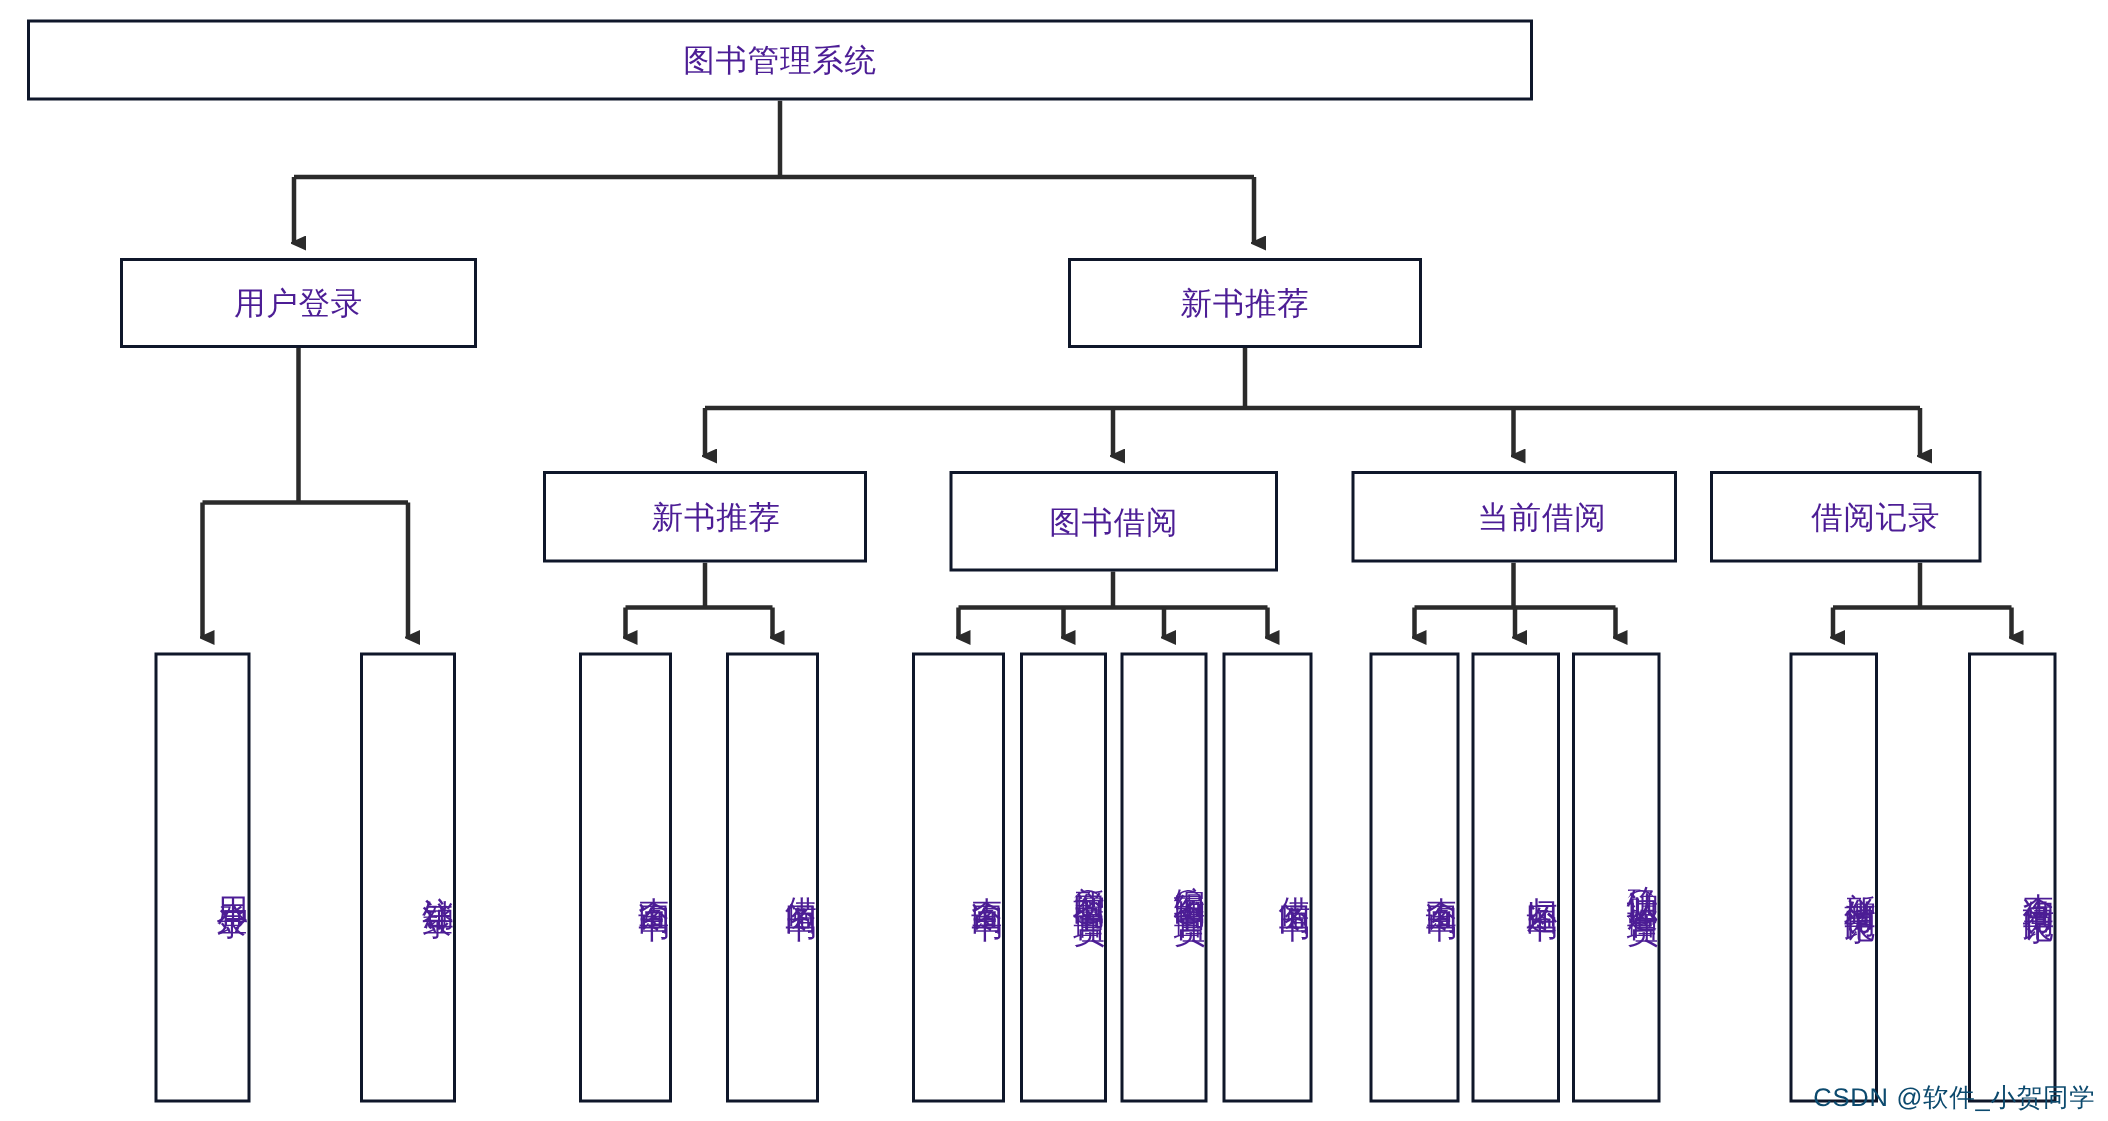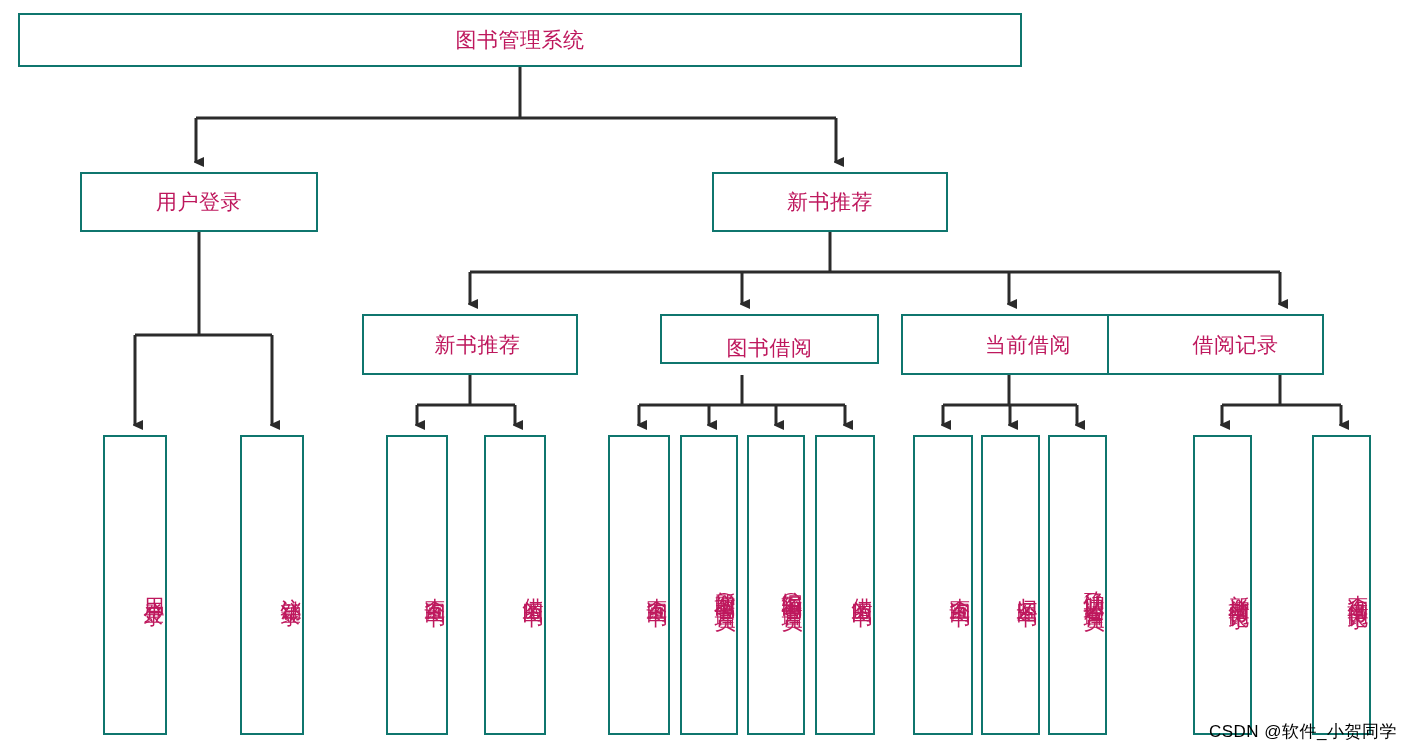--- a/index.html
+++ b/index.html
@@ -20,26 +20,26 @@
   #edge-layer {
     position: absolute;
     left: 0;
     top: 0;
     width: 1405px;
     height: 747px;
   }
   .node {
     position: absolute;
     box-sizing: border-box;
-    border: 2px solid #0f766e;
+    border: 2px solid #0f172a;
     background: #ffffff;
     display: flex;
     align-items: center;
     justify-content: center;
-    color: #be185d;
+    color: #4c1d95;
   }
   .node.horiz {
     font-size: 21px;
     letter-spacing: 0.5px;
   }
   .node.vert {
     writing-mode: vertical-rl;
     text-orientation: upright;
     font-size: 21px;
     letter-spacing: 3px;
@@ -51,21 +51,21 @@
   .node.vert .vlabel {
     writing-mode: vertical-rl;
     text-orientation: upright;
     white-space: nowrap;
   }
   #watermark {
     position: absolute;
     right: 8px;
     bottom: 4px;
     font-size: 17px;
-    color: #000000;
+    color: #0c4a6e;
     white-space: nowrap;
     letter-spacing: 0.5px;
   }
 </style>
 </head>
 <body>
 
 <div id="diagram-root">
 
   <svg id="edge-layer" viewBox="0 0 1405 747" width="1405" height="747" xmlns="http://www.w3.org/2000/svg">
@@ -125,27 +125,27 @@
   <div class="node horiz" style="left:80px; top:172px; width:238px; height:60px;">
     <span>用户登录</span>
   </div>
   <div class="node horiz" style="left:712px; top:172px; width:236px; height:60px;">
     <span>新书推荐</span>
   </div>
 
   <div class="node horiz" style="left:362px; top:314px; width:216px; height:61px;padding-left:15px;">
     <span>新书推荐</span>
   </div>
-  <div class="node horiz" style="left:660px; top:314px; width:219px; height:50px;align-items:flex-end;">
+  <div class="node horiz" style="left:633px; top:314px; width:219px; height:67px;">
     <span>图书借阅</span>
   </div>
   <div class="node horiz" style="left:901px; top:314px; width:217px; height:61px;padding-left:37px;">
     <span>当前借阅</span>
   </div>
-  <div class="node horiz" style="left:1107px; top:314px; width:217px; height:61px;padding-left:40px;">
+  <div class="node horiz" style="left:1140px; top:314px; width:181px; height:61px;padding-left:40px;">
     <span>借阅记录</span>
   </div>
 
   <div class="node vert" style="left:103px; top:435px; width:64px; height:300px;">
     <span class="vlabel">用户登录</span>
   </div>
   <div class="node vert" style="left:240px; top:435px; width:64px; height:300px;">
     <span class="vlabel">注销登录</span>
   </div>
 

